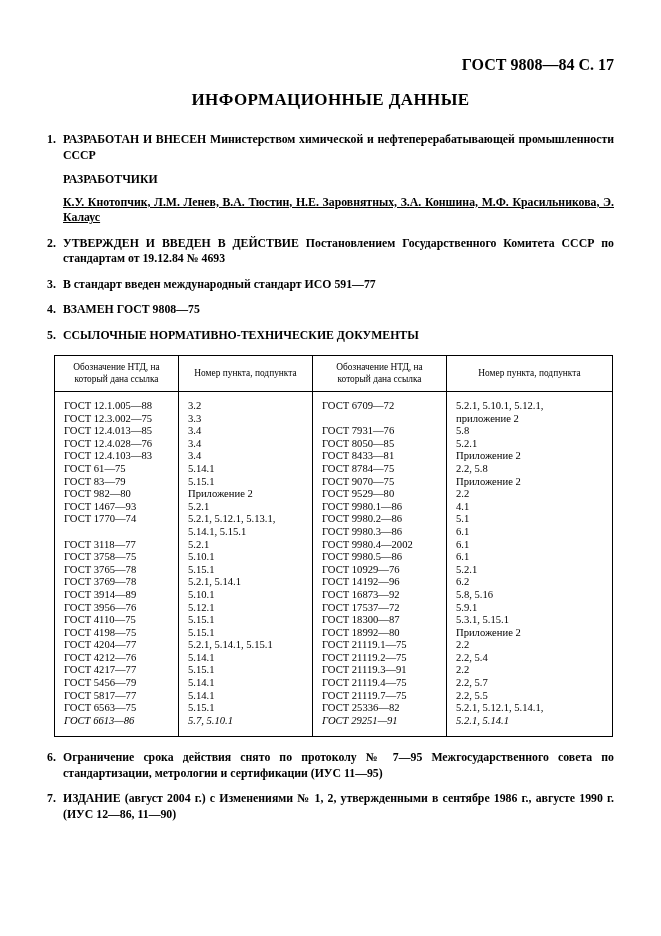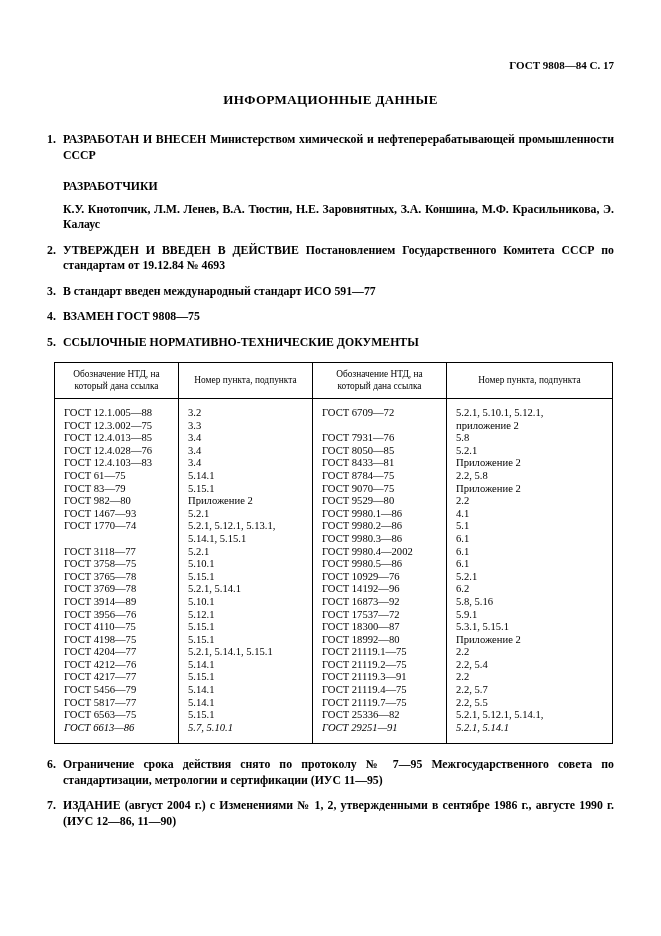--- a/index.html
+++ b/index.html
@@ -8,48 +8,48 @@
     width: 661px; height: 936px;
     background: #ffffff; color: #000000;
     font-family: "Liberation Serif", serif;
     overflow: hidden;
   }
   .page { width: 661px; height: 936px; padding: 58px 47px 0 47px; }
 
   .page-header {
     text-align: right;
     font-weight: bold;
-    font-size: 11px;
+    font-size: 16px;
     line-height: 14px;
   }
 
   .doc-title {
     margin-top: 20px;
     text-align: center;
     font-weight: bold;
-    font-size: 13px;
+    font-size: 17px;
     letter-spacing: 0.4px;
     line-height: 16px;
   }
 
   .items { margin-top: 24px; }
 
   .item {
     display: flex;
     font-weight: bold;
     font-size: 11.8px;
     line-height: 15.5px;
     margin-top: 10px;
     text-align: justify;
   }
   .item .num { flex: 0 0 16px; }
   .item .body { flex: 1; }
 
-  .devs-head { margin-top: 16px; }
-  .devs { margin-top: 7px; }
+  .devs-head { margin-top: 9px; }
+  .devs { margin-top: 7px; text-decoration: underline; }
 
   table.ref-table {
     margin-top: 12px;
     margin-left: 7px;
     width: 559px;
     border-collapse: collapse;
     table-layout: fixed;
     font-weight: normal;
   }
   table.ref-table, .ref-table th, .ref-table td { border: 1px solid #000; }

